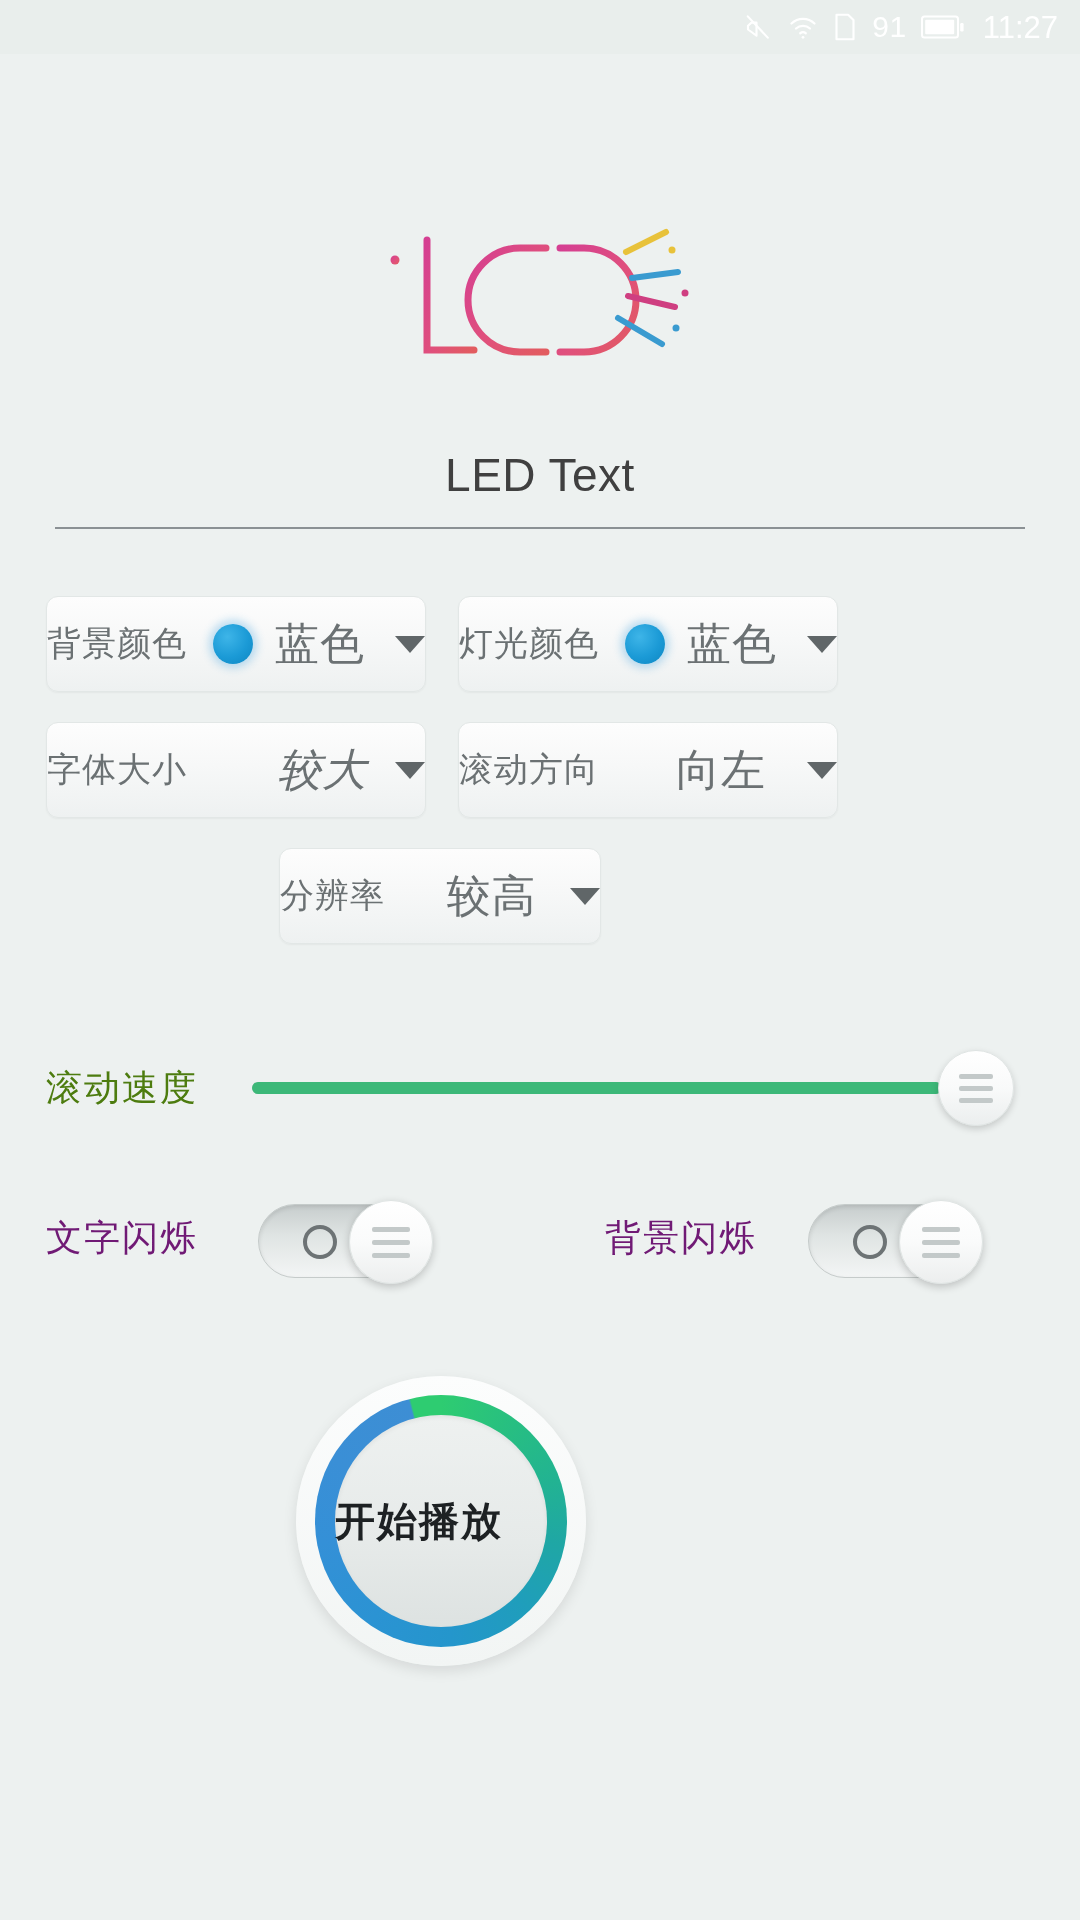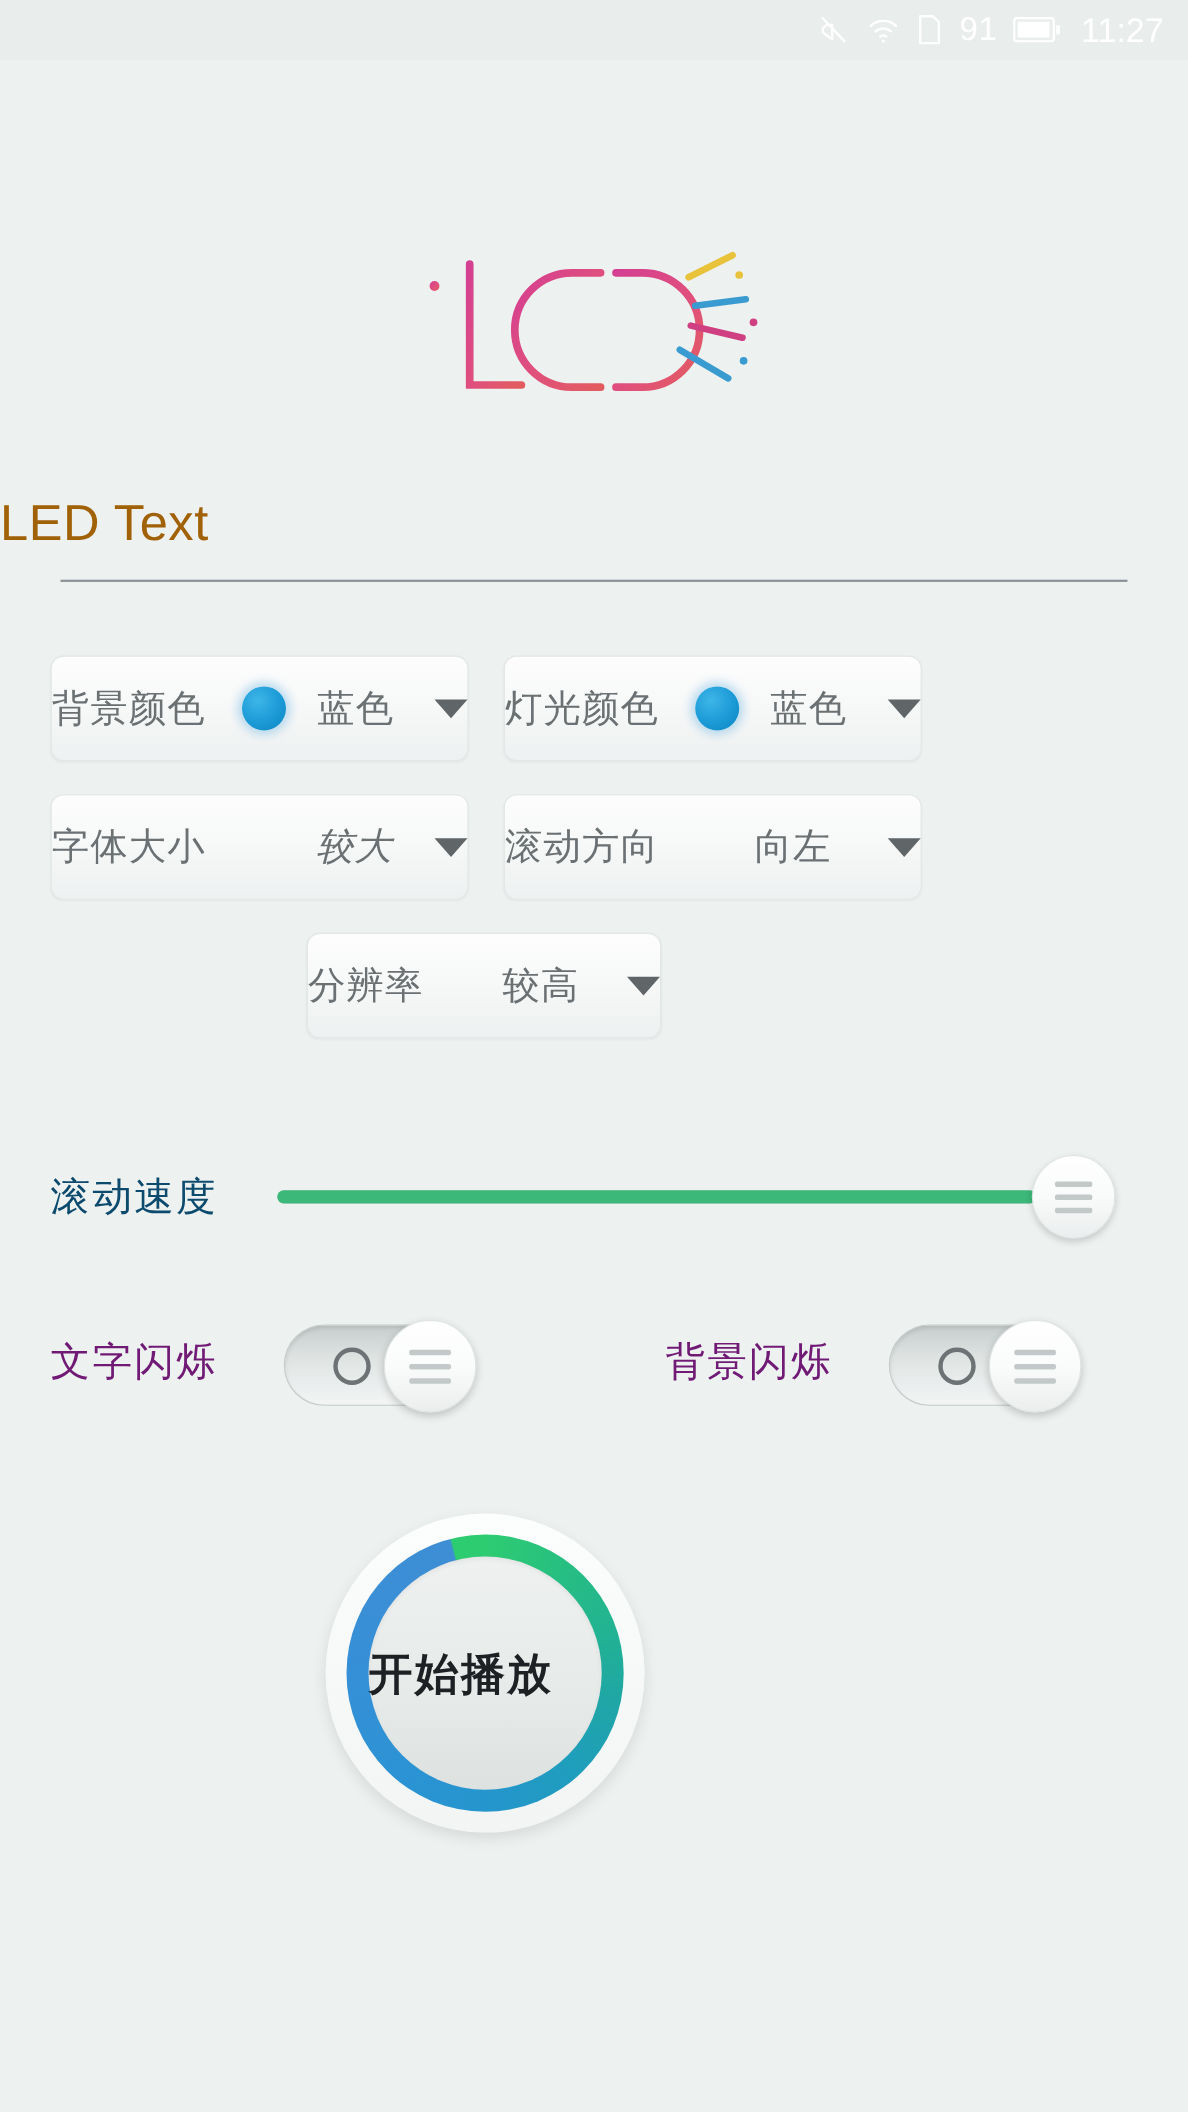--- a/index.html
+++ b/index.html
@@ -24,43 +24,43 @@
 
   
   .logo-wrap {
     position:absolute; top:200px; left:0; width:1080px; height:200px;
     display:flex; align-items:center; justify-content:center;
   }
 
   
   .title {
     position:absolute; top:448px; left:0; width:1080px;
-    text-align:left;
-    font-size:46px; color:#a16207; letter-spacing:0.5px;
+    text-align:center;
+    font-size:46px; color:#404040; letter-spacing:0.5px;
   }
   .divider {
     position:absolute; top:527px; left:55px; width:970px; height:2px;
     background:#8b9194;
   }
 
   
   .card {
     position:absolute;
     background:linear-gradient(to bottom,#fdfdfd 0%,#f7f8f8 45%,#eef1f1 100%);
     border:1px solid #e2e7e6;
     border-radius:12px;
     box-shadow:0 1px 2px rgba(0,0,0,0.045);
     display:flex; align-items:center; justify-content:space-between;
     gap:0px;
   }
   .card-label {
     font-size:34px; color:#6b7173; letter-spacing:1px; white-space:nowrap;
   }
   .card-value {
-    font-size:34px; color:#6b7173; letter-spacing:1px; white-space:nowrap;
+    font-size:44px; color:#6b7173; letter-spacing:1px; white-space:nowrap;
   }
   .swatch {
     width:40px; height:40px; border-radius:50%;
     background:radial-gradient(circle at 36% 32%, #3eb5e8 0%, #1b9ad6 55%, #0d86c2 100%);
     box-shadow:0 0 9px 4px rgba(40,150,220,0.30);
     flex:none;
   }
   .caret {
     width:0; height:0; flex:none;
     border-left:15px solid transparent;
@@ -84,21 +84,21 @@
   .card-c .card-value { margin-right:22px;font-style:italic; }
   .card-d .card-label { margin-right:58px; }
   .card-d .card-value { margin-right:22px; }
   .card-e .card-label { margin-right:50px; }
   .card-e .card-value { margin-right:22px; }
 
   
   .slider-row { position:absolute; left:0; top:1034px; width:1080px; height:110px; }
   .slider-label {
     position:absolute; left:46px; top:30px;
-    font-size:36px; color:#0c4a6e; letter-spacing:2px;
+    font-size:36px; color:#4d7c0f; letter-spacing:2px;
   }
   .slider-track {
     position:absolute; left:252px; top:48px; width:690px; height:12px;
     border-radius:6px; background:#cfd6d5;
   }
   .slider-fill {
     position:absolute; left:0; top:0; height:12px; width:100%;
     border-radius:6px; background:#3cb878;
   }
   .knob {

